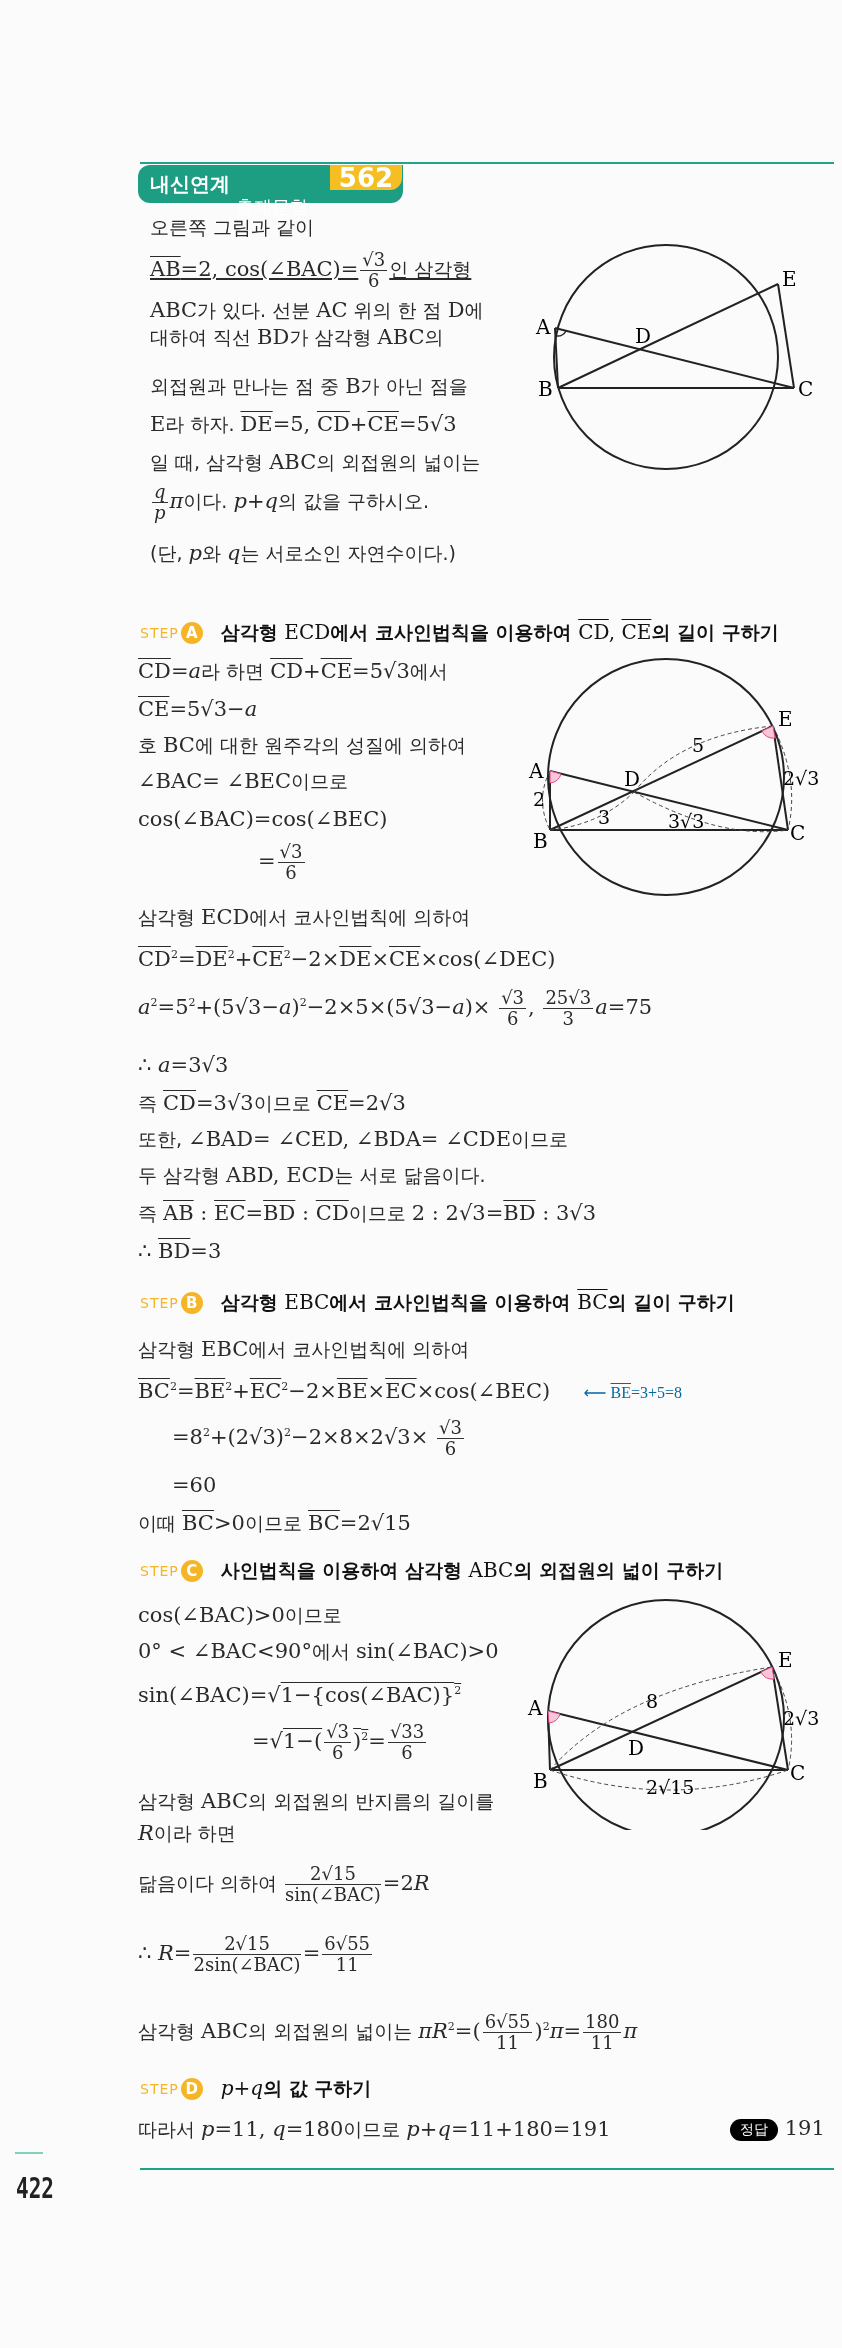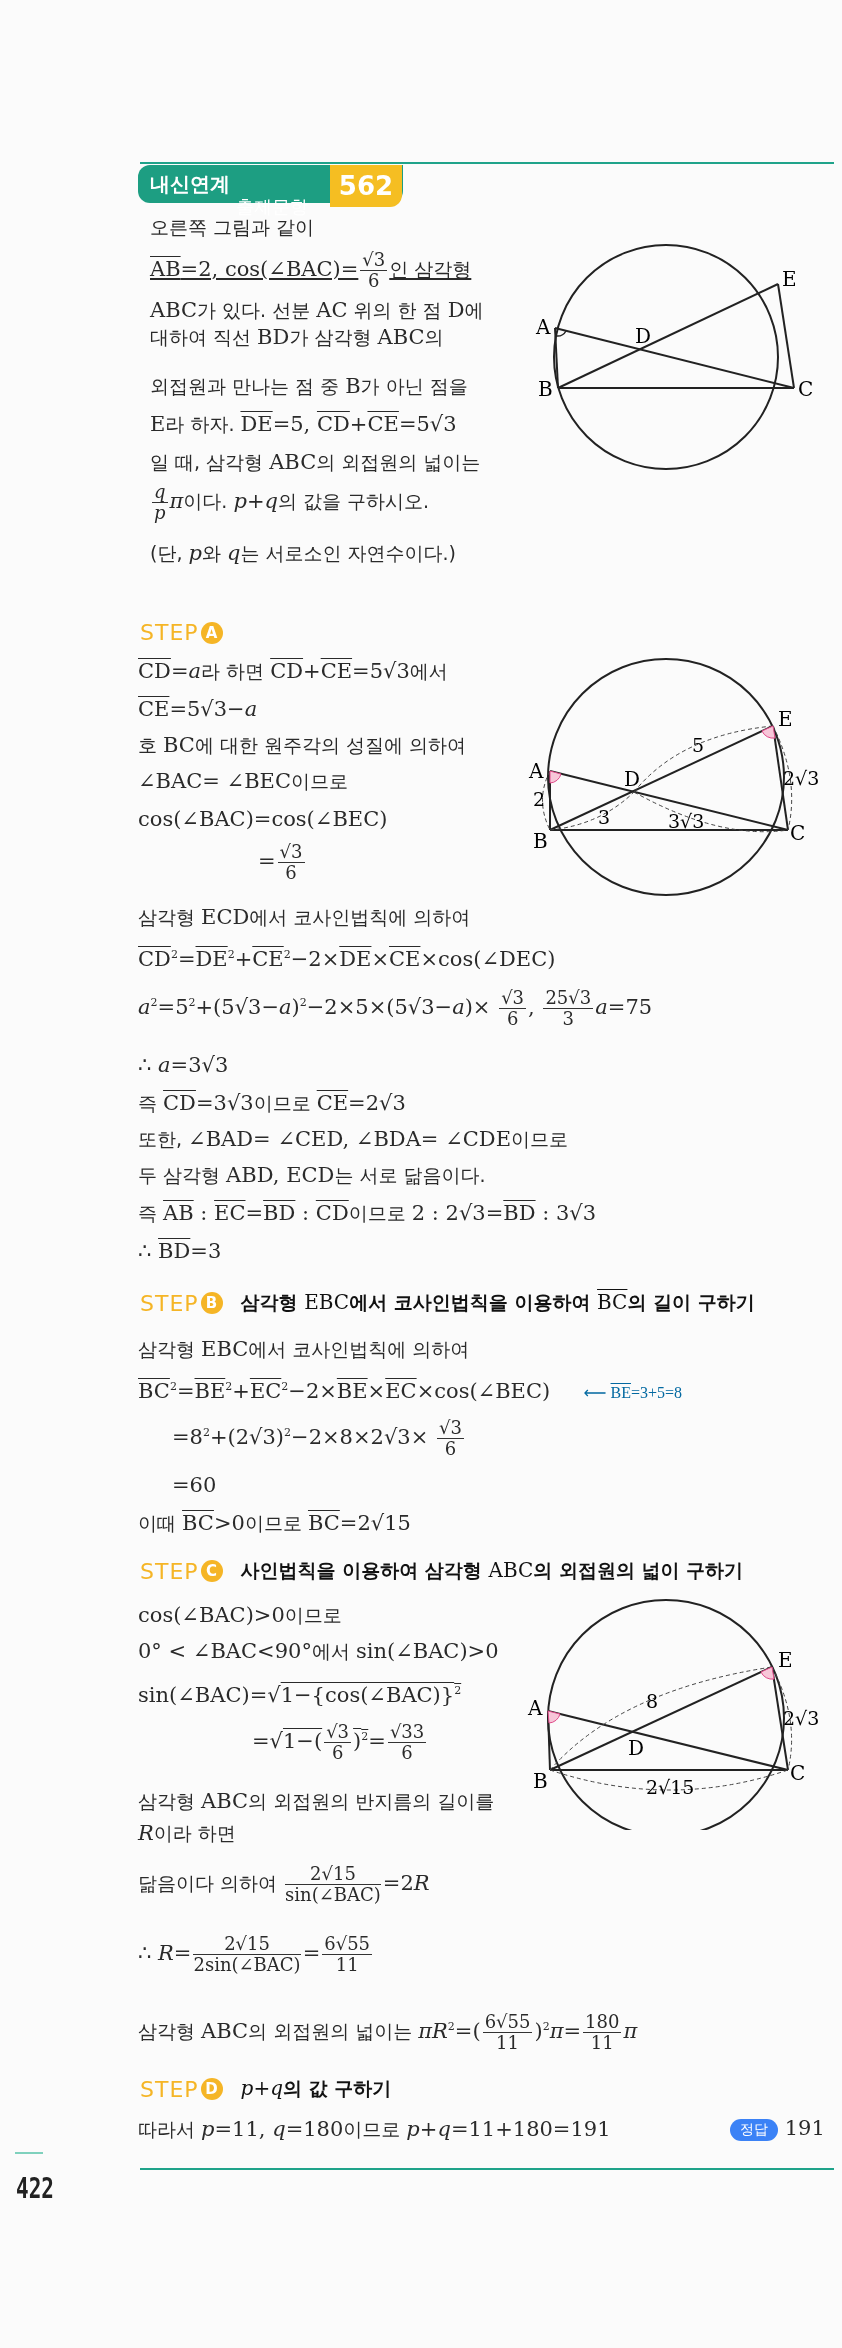--- a/index.html
+++ b/index.html
@@ -21,35 +21,35 @@
 
   
   .hdr-line { left: 140px; top: 162px; width: 694px; height: 2px; background: #1fa38a; }
   .hdr-badge {
     left: 138px; top: 165px; height: 38px; width: 265px; background: #1d9e82;
     border-radius: 12px 0 12px 12px; display: flex; align-items: center;
   }
   .hdr-badge .b1 { font-family: "DejaVu Sans", sans-serif; font-weight: bold; color: #fff; font-size: 20px; margin-left: 12px; }
   .hdr-badge .b2 { font-family: "DejaVu Sans", sans-serif; color: #fff; font-size: 18px; margin-left: 6px; margin-top: 46px; }
   .hdr-num {
-    left: 330px; top: 165px; height: 42px; width: 72px; background: #f5be22;
+    left: 330px; top: 165px; height: 25px; width: 72px; background: #f5be22;
     border-radius: 0 0 12px 0; display: flex; align-items: center; justify-content: center;
     font-family: "DejaVu Sans", sans-serif; font-weight: bold; color: #fff; font-size: 26px;
   }
 
   
   .step { position: absolute; left: 140px; display: flex; align-items: center; white-space: nowrap; }
-  .step .st { font-family: "DejaVu Sans", sans-serif; color: #f5b526; font-size: 22px; letter-spacing: 1px; }
+  .step .st { font-family: "DejaVu Sans", sans-serif; color: #f5b526; font-size: 14px; letter-spacing: 1px; }
   .step .circ { display: inline-flex; width: 22px; height: 22px; border-radius: 50%; background: #f5b526; color: #fff;
     font-family: "DejaVu Sans", sans-serif; font-weight: bold; font-size: 15px; align-items: center; justify-content: center; margin-left: 2px; }
   .step .title { margin-left: 18px; font-size: 20px; color: #111; }
   .step .title .kb { font-family: "DejaVu Sans", sans-serif; font-weight: bold; font-size: 19px; }
 
   .blue-note { color: #0369a1; font-size: 16px; font-family: Liberation Serif, serif; }
-  .answer-badge { display: inline-block; background: #3b82f6; color: #fff; border-radius: 12px; font-family: "DejaVu Sans", sans-serif;
+  .answer-badge { display: inline-block; background: #000000; color: #fff; border-radius: 12px; font-family: "DejaVu Sans", sans-serif;
     font-size: 14px; padding: 2px 10px; vertical-align: middle; }
 
   .foot-line { left: 140px; top: 2168px; width: 694px; height: 2px; background: #1fa38a; }
   .page-rule { left: 15px; top: 2152px; width: 28px; height: 2px; background: #7fd1bd; }
   .page-num { left: 16px; top: 2172px; font-family: "DejaVu Sans Mono", monospace; font-size: 28px; font-weight: bold; color: #222; transform: scaleX(0.75); transform-origin: left; }
   svg text { font-family: "DejaVu Serif", serif; }
 </style>
 </head>
 <body>
 
@@ -83,20 +83,21 @@
   <text x="36" y="104" font-size="20">A</text>
   <text x="38" y="166" font-size="20">B</text>
   <text x="298" y="166" font-size="20">C</text>
   <text x="135" y="113" font-size="20">D</text>
   <text x="282" y="56" font-size="20">E</text>
 </svg>
 
 <div class="step" style="top:620px;">
   <span class="st">STEP</span>
     <span class="circ">A</span>
+  <span class="title"><span class="kb">삼각형 </span>ECD<span class="kb">에서 코사인법칙을 이용하여 </span><span class="ov">CD</span>, <span class="ov">CE</span><span class="kb">의 길이 구하기</span></span>
 </div>
 <div class="line" style="top:656px;"><span class="ov">CD</span>=<span class="it">a</span><span class="ko">라 하면 </span><span class="ov">CD</span>+<span class="ov">CE</span>=5√3<span class="ko">에서</span></div>
 <div class="line" style="top:694px;"><span class="ov">CE</span>=5√3−<span class="it">a</span></div>
 <div class="line" style="top:730px;"><span class="ko">호 </span>BC<span class="ko">에 대한 원주각의 성질에 의하여</span></div>
 <div class="line" style="top:766px;">∠BAC= ∠BEC<span class="ko">이므로</span></div>
 <div class="line" style="top:804px;">cos(∠BAC)=cos(∠BEC)</div>
 <div class="line" style="top:842px; left:258px;">=<span class="frac"><span class="n">√3</span><span class="d">6</span></span></div>
 <div class="line" style="top:902px;"><span class="ko">삼각형 </span>ECD<span class="ko">에서 코사인법칙에 의하여</span></div>
 <div class="line" style="top:940px;"><span class="ov">CD</span><sup>2</sup>=<span class="ov">DE</span><sup>2</sup>+<span class="ov">CE</span><sup>2</sup>−2×<span class="ov">DE</span>×<span class="ov">CE</span>×cos(∠DEC)</div>
 <div class="line" style="top:988px;"><span class="it">a</span><sup>2</sup>=5<sup>2</sup>+(5√3−<span class="it">a</span>)<sup>2</sup>−2×5×(5√3−<span class="it">a</span>)× <span class="frac"><span class="n">√3</span><span class="d">6</span></span>, <span class="frac"><span class="n">25√3</span><span class="d">3</span></span><span class="it">a</span>=75</div>

